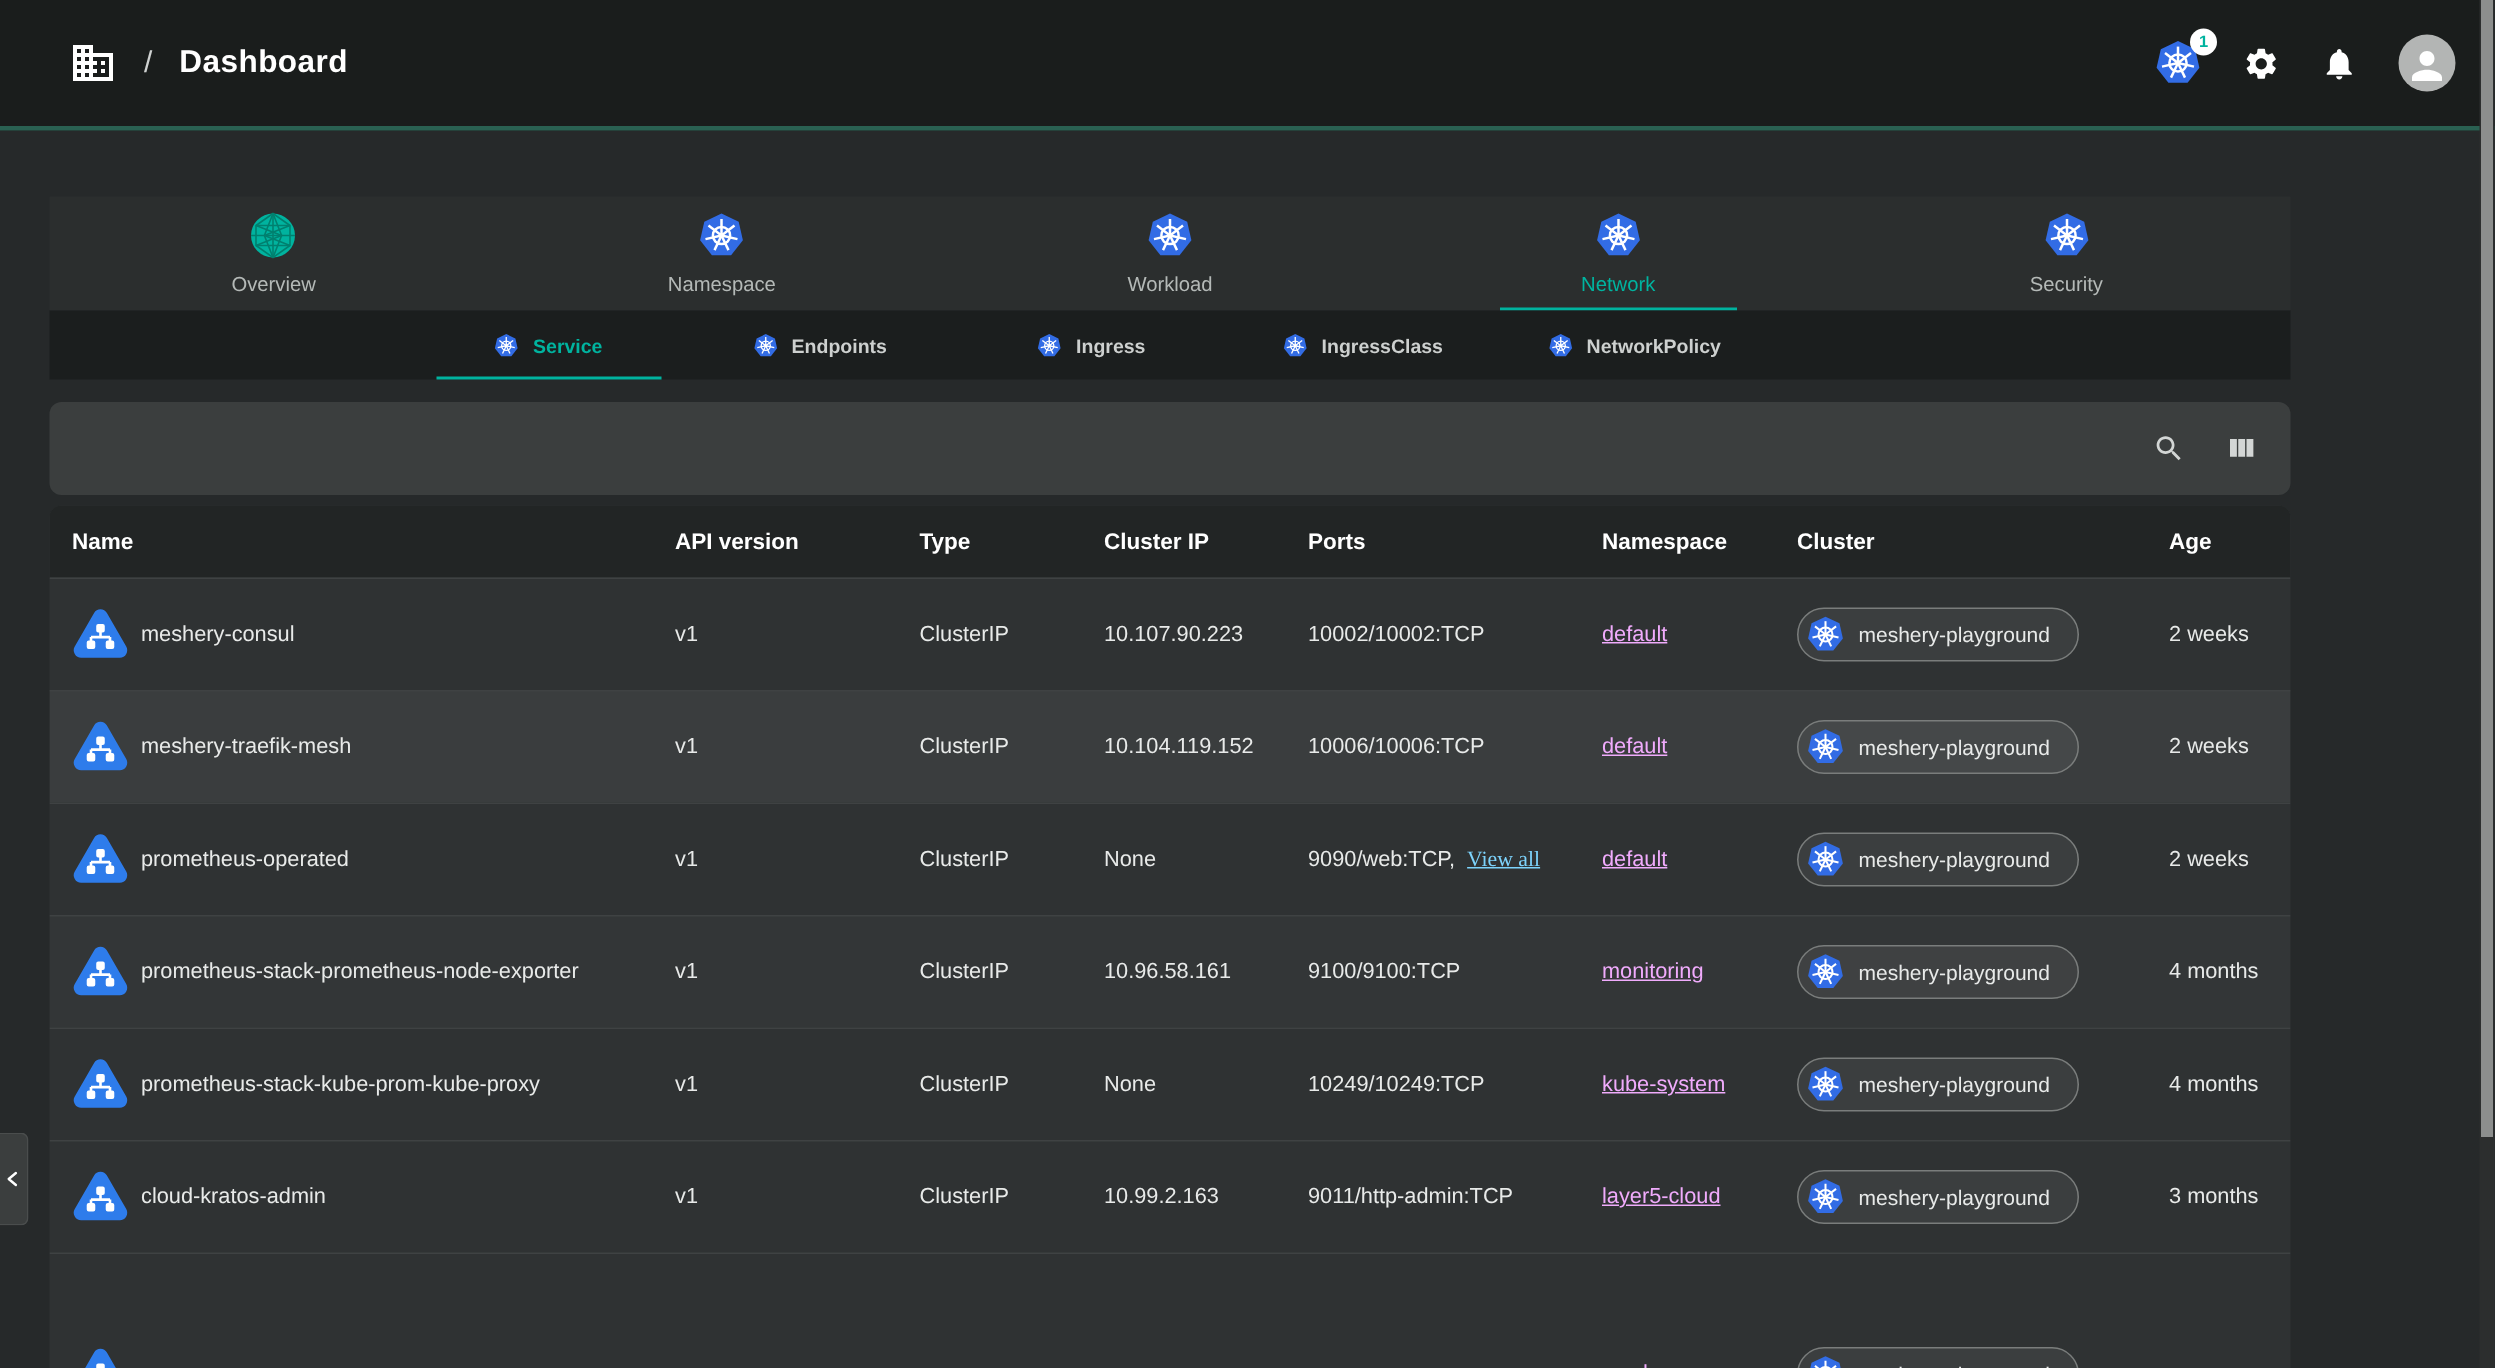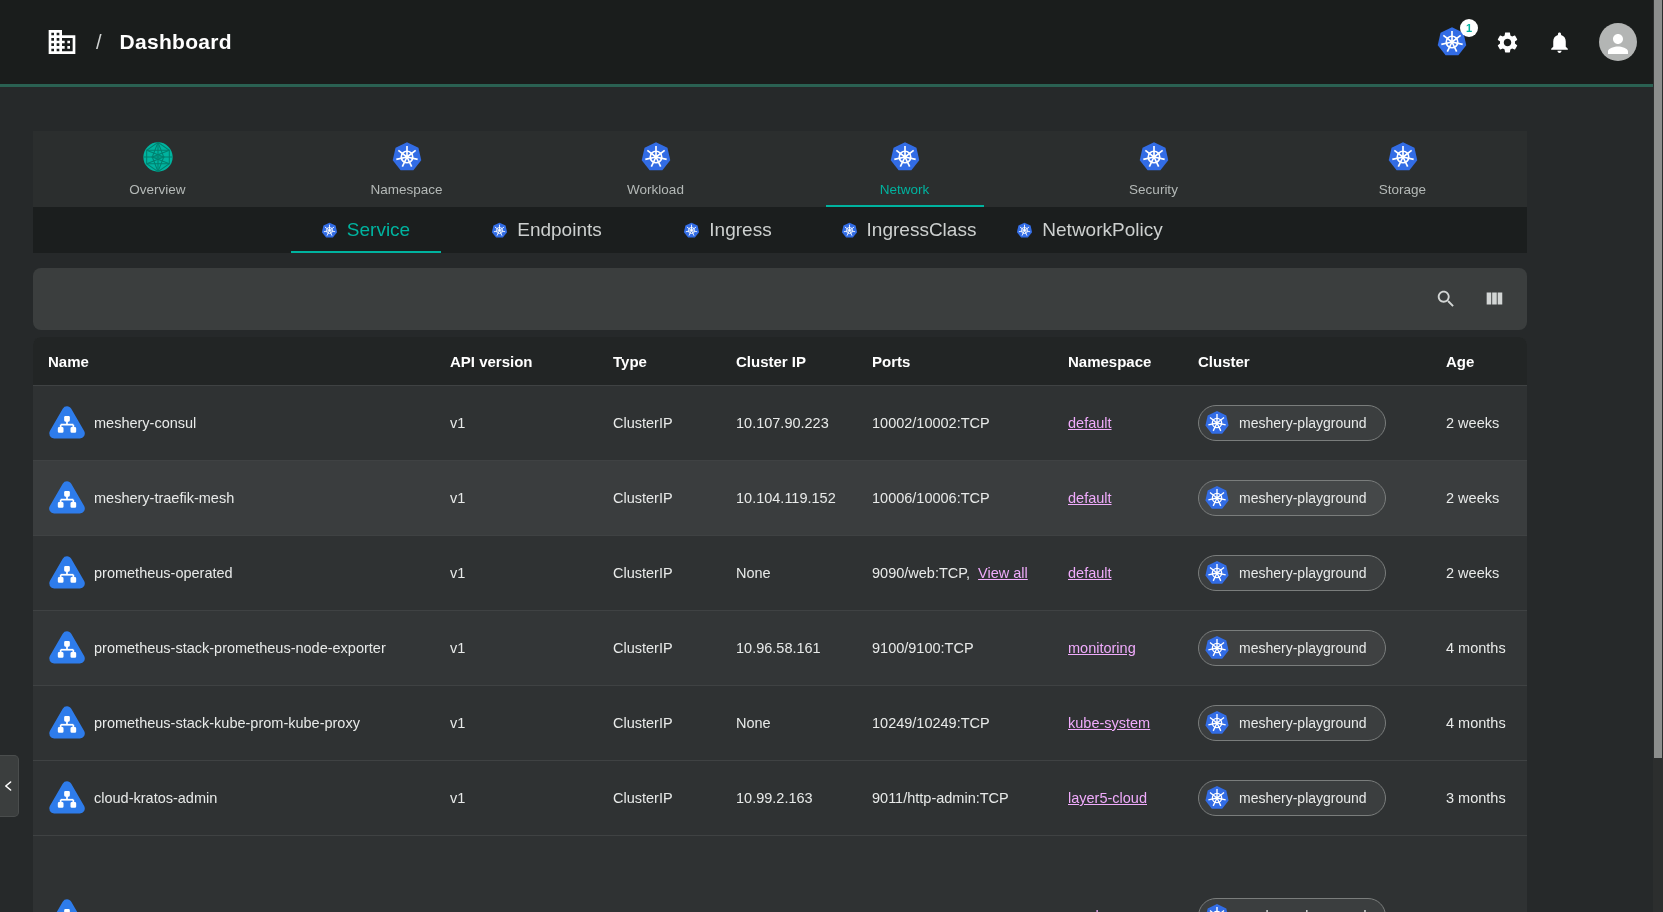--- a/index.html
+++ b/index.html
@@ -42,21 +42,21 @@
   .tab .lbl{font-size:13.5px;color:#b4b9b7;}
   .tab.selected .lbl{color:#00B39F;}
   .tab.selected::after{content:"";position:absolute;bottom:0;left:50%;transform:translateX(-50%);width:158px;height:2px;background:#00B39F;}
   
   .subtabs{
     position:absolute;left:33px;top:207px;width:1494px;height:46px;
     background:#1b1e1e;display:flex;box-sizing:border-box;padding-left:242px;
   }
   .subtab{width:181px;display:flex;align-items:center;justify-content:center;gap:9px;position:relative;cursor:pointer;}
   .subtab svg{width:17px;height:17px;}
-  .subtab .lbl{font-size:19px;color:#cdd0cf;}
+  .subtab .lbl{font-size:13px;color:#cdd0cf;font-weight:bold;}
   .subtab.selected .lbl{color:#00B39F;}
   .subtab.selected::after{content:"";position:absolute;bottom:0;left:50%;transform:translateX(-50%);width:150px;height:2px;background:#00B39F;}
   
   .toolbar{
     position:absolute;left:33px;top:268px;width:1494px;height:62px;border-radius:8px;
     background:#3b3e3e;display:flex;align-items:center;justify-content:flex-end;
     box-sizing:border-box;padding-right:22px;gap:26px;
   }
   .tool-btn{width:22px;height:22px;cursor:pointer;}
   
@@ -72,21 +72,21 @@
   .thead{height:48px;background:#222525;}
   .hcell{padding-left:15px;color:#fff;font-size:15px;font-weight:bold;cursor:pointer;}
   .trow{height:74px;background:#2f3233;border-top:1px solid #3f4243;color:#e8eae9;font-size:14.5px;}
   .trow:nth-child(2){background:#3a3d3e;}
   .trow:nth-child(4){background:#333637;}
   .trow.partial{height:160px;}
   .cell{padding-left:15px;display:flex;align-items:center;min-width:0;}
   .name-cell{gap:8px;}
   .svc-icon{width:38px;height:38px;flex:0 0 38px;}
   .ns-link{color:#f0abfc;text-decoration:underline;cursor:pointer;text-align:right;}
-  .view-all{color:#f0abfc;text-decoration:underline;cursor:pointer;margin-left:8px;}
+  .view-all{color:#7dd3fc;text-decoration:underline;cursor:pointer;margin-left:8px;font-family:Liberation Serif, serif;}
   .view-all:empty{display:none;}
   .chip{
     display:inline-flex;align-items:center;gap:9px;height:36px;max-width:230px;
     padding:0 18px 0 5px;border:1px solid #7a7d7c;border-radius:18px;
     background:rgba(255,255,255,0.06);cursor:pointer;box-sizing:border-box;
   }
   .chip svg{width:26px;height:26px;flex:0 0 26px;}
   .chip span{font-size:14px;color:#e8eae9;white-space:nowrap;}
   
   .drawer-toggle{
@@ -213,26 +213,20 @@
         <use href="#sym-k8s"></use>
       </svg>
     <span class="lbl">Network</span>
   </div>
     <div class="tab">
     <svg class="tab-icon" viewBox="0 0 24 24">
         <use href="#sym-k8s"></use>
       </svg>
     <span class="lbl">Security</span>
   </div>
-    <div class="tab">
-    <svg class="tab-icon" viewBox="0 0 24 24">
-        <use href="#sym-k8s"></use>
-      </svg>
-    <span class="lbl">Storage</span>
-  </div>
   </nav>
 
 <nav class="subtabs">
     <div class="subtab selected">
     <svg viewBox="0 0 24 24">
         <use href="#sym-k8s"></use>
       </svg>
     <span class="lbl">Service</span>
   </div>
     <div class="subtab">

